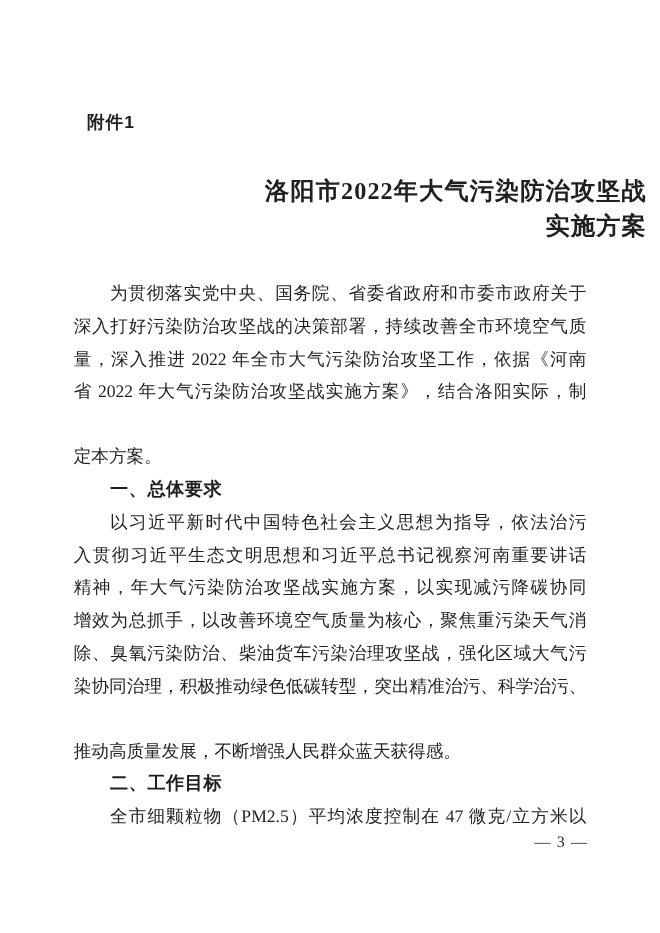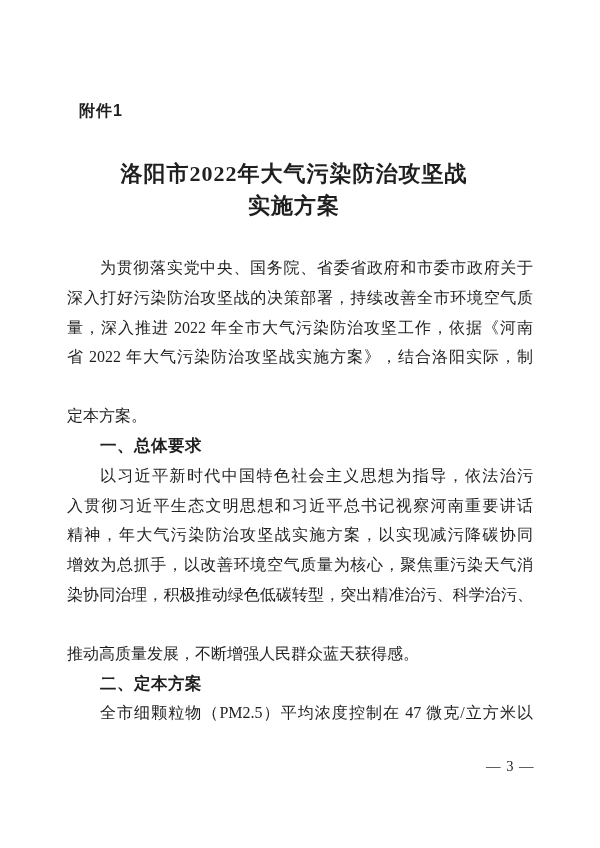--- a/index.html
+++ b/index.html
@@ -23,21 +23,21 @@
     font-family: "Liberation Sans", sans-serif;
     font-weight: bold;
     font-size: 16px;
     letter-spacing: 1px;
   }
   .doc-title {
     position: absolute;
     left: 0;
     right: 0;
     top: 158px;
-    text-align: center;
+    text-align: right;
     font-weight: bold;
     font-size: 22px;
     line-height: 32px;
     letter-spacing: 1px;
   }
   .doc-body {
     position: absolute;
     left: 67px;
     top: 253px;
     width: 466px;
@@ -90,21 +90,22 @@
       <div class="line indent">为贯彻落实党中央、国务院、省委省政府和市委市政府关于</div>
       <div class="line">深入打好污染防治攻坚战的决策部署，持续改善全市环境空气质</div>
       <div class="line">量，深入推进 2022 年全市大气污染防治攻坚工作，依据《河南</div>
       <div class="line">省 2022 年大气污染防治攻坚战实施方案》，结合洛阳实际，制</div>
       <div class="line endline">定本方案。</div>
       <div class="line heading">一、总体要求</div>
       <div class="line indent">以习近平新时代中国特色社会主义思想为指导，依法治污</div>
       <div class="line">入贯彻习近平生态文明思想和习近平总书记视察河南重要讲话</div>
       <div class="line">精神，年大气污染防治攻坚战实施方案，以实现减污降碳协同</div>
       <div class="line">增效为总抓手，以改善环境空气质量为核心，聚焦重污染天气消</div>
+      <div class="line">除、臭氧污染防治、柴油货车污染治理攻坚战，强化区域大气污</div>
       <div class="line">染协同治理，积极推动绿色低碳转型，突出精准治污、科学治污、</div>
       <div class="line endline">推动高质量发展，不断增强人民群众蓝天获得感。</div>
-      <div class="line heading">二、定本方案</div>
+      <div class="line heading">二、工作目标</div>
       <div class="line indent">全市细颗粒物（PM2.5）平均浓度控制在 47 微克/立方米以</div>
     </div>
 
   <div class="page-number">— 3 —</div>
 
 </div>
 
 </body></html>

